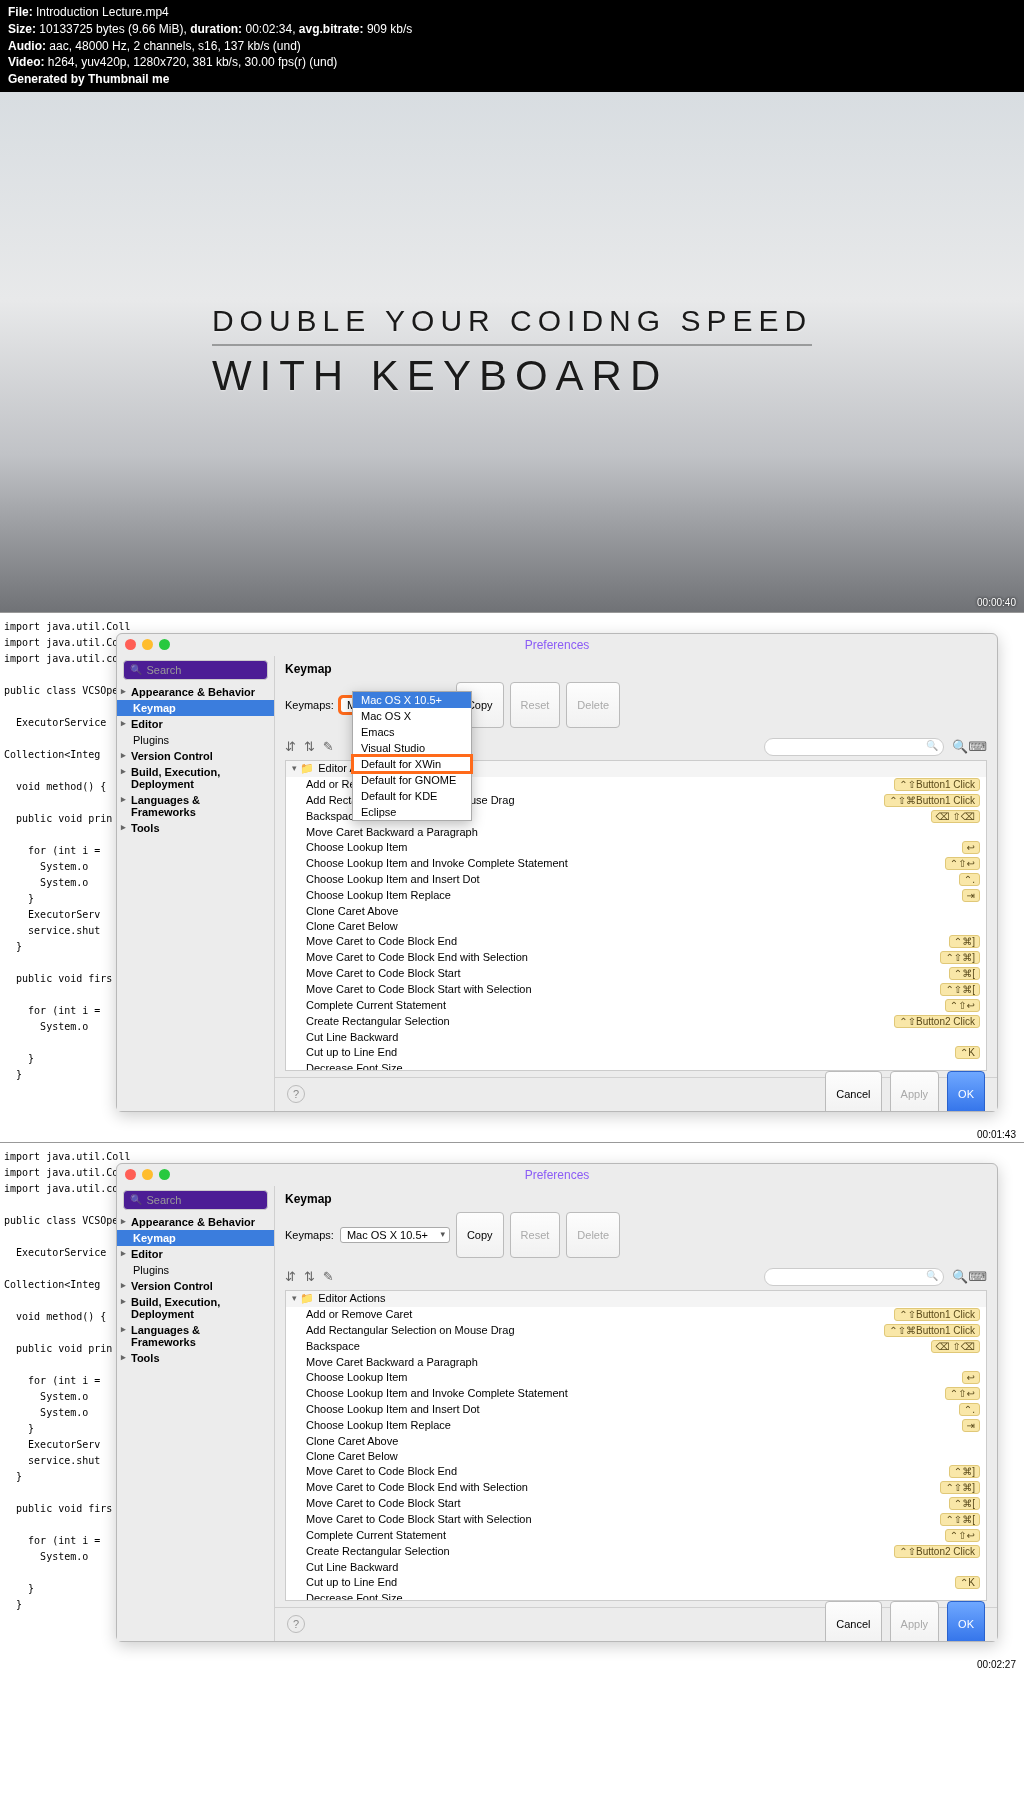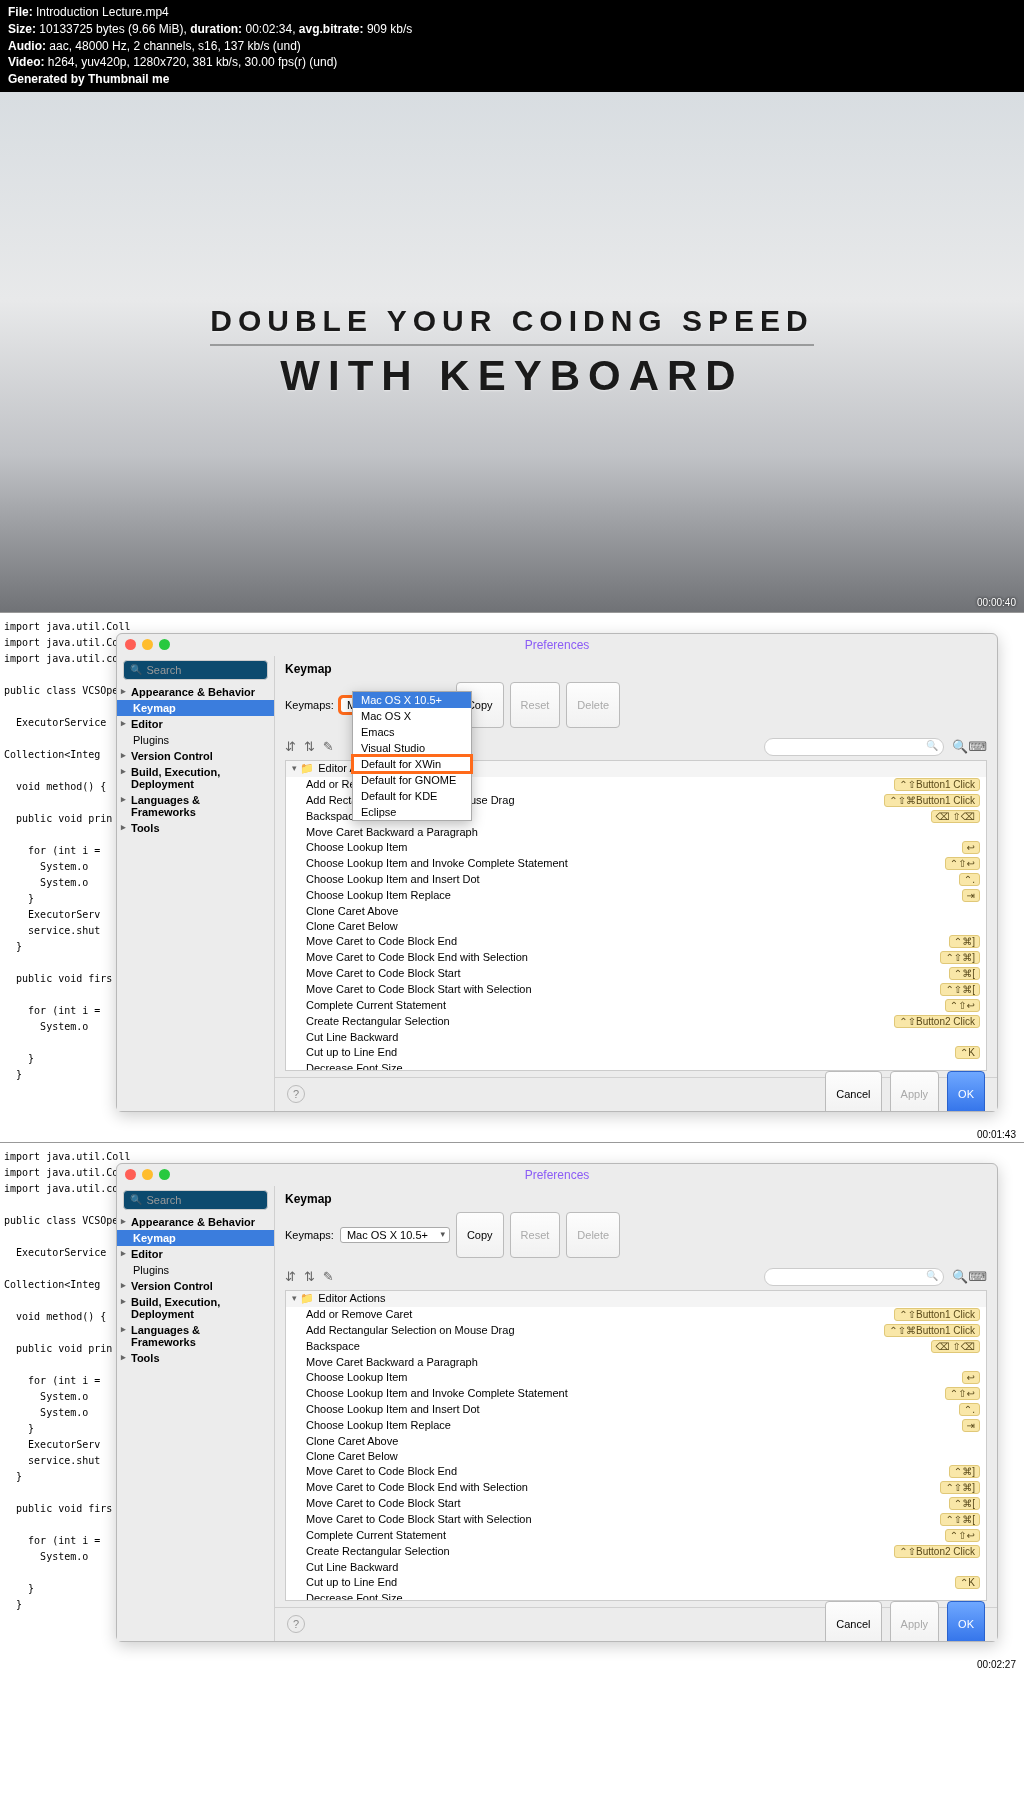--- a/index.html
+++ b/index.html
@@ -2,39 +2,39 @@
 <html><head>
 <meta charset="utf-8">
 <style>
 * { margin: 0; padding: 0; box-sizing: border-box; font-family: -apple-system, "Helvetica Neue", Arial, sans-serif; }
 body { width: 1024px; background: #fff; font-size: 11px; }
 
 .meta-header { background: #000; color: #fff; padding: 4px 8px; font-size: 12px; line-height: 1.4; }
 .meta-header .label { font-weight: bold; }
 
 .hero { height: 520px; background: linear-gradient(180deg,#d8dde1 0%,#e8e9ea 40%,#c0c2c6 70%,#707276 100%); position:relative; display:flex; align-items:center; justify-content:center; }
-.hero-text { text-align:center; color:#1a1a1a; font-family:"Futura","Trebuchet MS",sans-serif; letter-spacing:6px; font-weight:700; text-shadow:0 1px 2px rgba(255,255,255,.5); }
+.hero-text { text-align:left; color:#1a1a1a; font-family:"Futura","Trebuchet MS",sans-serif; letter-spacing:6px; font-weight:400; text-shadow:0 1px 2px rgba(255,255,255,.5); }
 .hero-text .line1 { font-size:30px; border-bottom:2px solid rgba(0,0,0,.3); padding-bottom:6px; margin-bottom:6px;}
 .hero-text .line2 { font-size:42px; letter-spacing:8px; }
 .hero .ts { position:absolute; bottom:4px; right:8px; color:#fff; font-size:10px; text-shadow:0 0 3px #000; }
 
 .frame { position:relative; height:530px; background:#fff; border-top:1px solid #999; overflow:hidden; }
 .frame .ts { position:absolute; bottom:2px; right:6px; font-size:10px; color:#000; background:rgba(255,255,255,.6); padding:0 2px;}
 
 .code-bg { position:absolute; left:0; top:0; width:130px; height:100%; font-family:Menlo,Monaco,monospace; font-size:10px; line-height:1.6; padding:6px 4px; color:#000; white-space:pre; overflow:hidden;}
 
 .pref-window { position:absolute; left:116px; top:20px; right:26px; bottom:30px; background:#ececec; border:1px solid #b8b8b8; border-radius:6px; box-shadow:0 4px 16px rgba(0,0,0,.2); display:flex; flex-direction:column; }
 .titlebar { height:22px; display:flex; align-items:center; justify-content:center; position:relative; font-size:12px; color:#8b5cf6; }
 .traffic { position:absolute; left:8px; top:5px; display:flex; gap:6px; }
 .traffic span { width:11px; height:11px; border-radius:50%; display:block; }
 .t-close{background:#ff5f56;} .t-min{background:#ffbd2e;} .t-max{background:#27c93f;}
 
 .pref-body { flex:1; display:flex; overflow:hidden; }
 .sidebar { width:158px; background:#ececec; border-right:1px solid #d0d0d0; }
-.search-box { margin:4px 6px; height:20px; background:#0c4a6e; border:1px solid #ccc; border-radius:4px; display:flex; align-items:center; padding:0 6px; color:#999; font-size:11px;}
+.search-box { margin:4px 6px; height:20px; background:#4c1d95; border:1px solid #ccc; border-radius:4px; display:flex; align-items:center; padding:0 6px; color:#999; font-size:11px;}
 .search-box::before { content:"🔍"; font-size:10px; margin-right:4px; opacity:.5;}
 .side-item { padding:2px 8px 2px 16px; font-size:11px; color:#000; position:relative; cursor:default;}
 .side-item.h { font-weight:bold; padding-left:14px;}
 .side-item.sel { background:#3b7ddd; color:#fff; font-weight:bold;}
 .side-item.h::before { content:"▸"; position:absolute; left:4px; font-size:9px; color:#666;}
 
 .main { flex:1; display:flex; flex-direction:column; background:#ececec; }
 .main-header { padding:6px 10px 2px; font-weight:bold; font-size:12px; }
 .keymap-row { display:flex; align-items:center; gap:6px; padding:4px 10px 8px; position:relative;}
 .keymap-row label { font-size:11px; }

